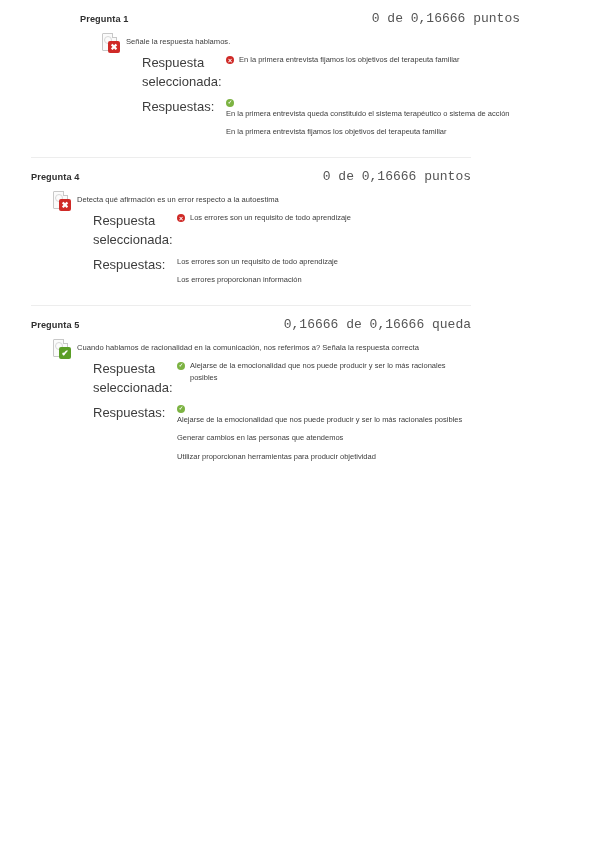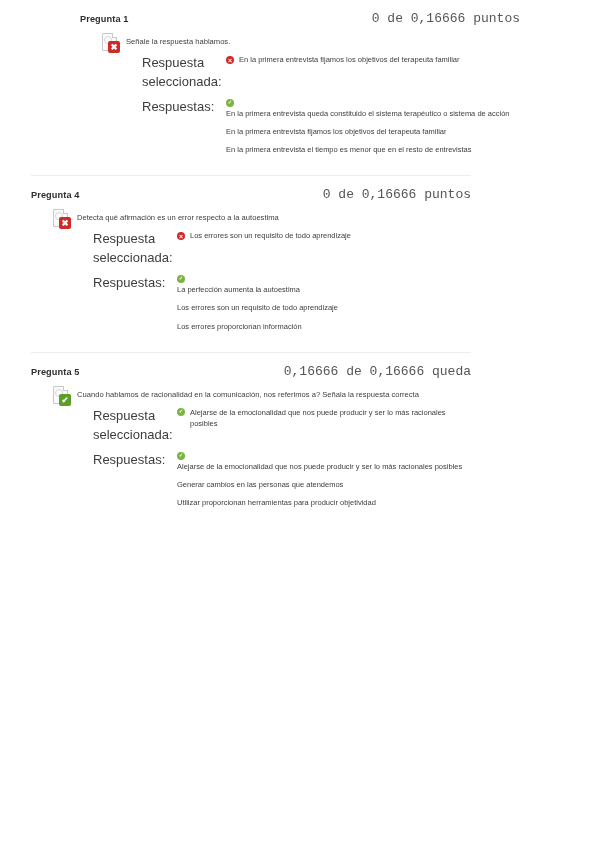--- a/index.html
+++ b/index.html
@@ -232,21 +232,20 @@
                     <span class="txt">En la primera entrevista fijamos los objetivos del terapeuta familiar</span>
                   </div>
                 </div>
               </div>
               <div class="row">
                 <div class="row-label">Respuestas:</div>
                 <div class="row-value">
                   <ul class="answers-list">
                     <li><span class="mark-line"><span class="mark good"></span></span><span>En la primera entrevista queda constituido el sistema terapéutico o sistema de acción</span></li>
                     <li><span>En la primera entrevista fijamos los objetivos del terapeuta familiar</span></li>
-                    <li><span>En la primera entrevista el tiempo es menor que en el resto de entrevistas</span></li>
                   </ul>
                 </div>
               </div>
             </div>
           </div>
         </div>
       </div>
       <div class="question">
         <div class="q-header">
           <div class="q-title">Pregunta 4</div>
@@ -267,21 +266,20 @@
                   <div class="inline-answer">
                     <span class="mark bad"></span>
                     <span class="txt">Los errores son un requisito de todo aprendizaje</span>
                   </div>
                 </div>
               </div>
               <div class="row">
                 <div class="row-label">Respuestas:</div>
                 <div class="row-value">
                   <ul class="answers-list">
-                    <li><span class="mark-line"><span class="mark good"></span></span><span>La perfección aumenta la autoestima</span></li>
                     <li><span>Los errores son un requisito de todo aprendizaje</span></li>
                     <li><span>Los errores proporcionan información</span></li>
                   </ul>
                 </div>
               </div>
             </div>
           </div>
         </div>
       </div>
       <div class="question">

